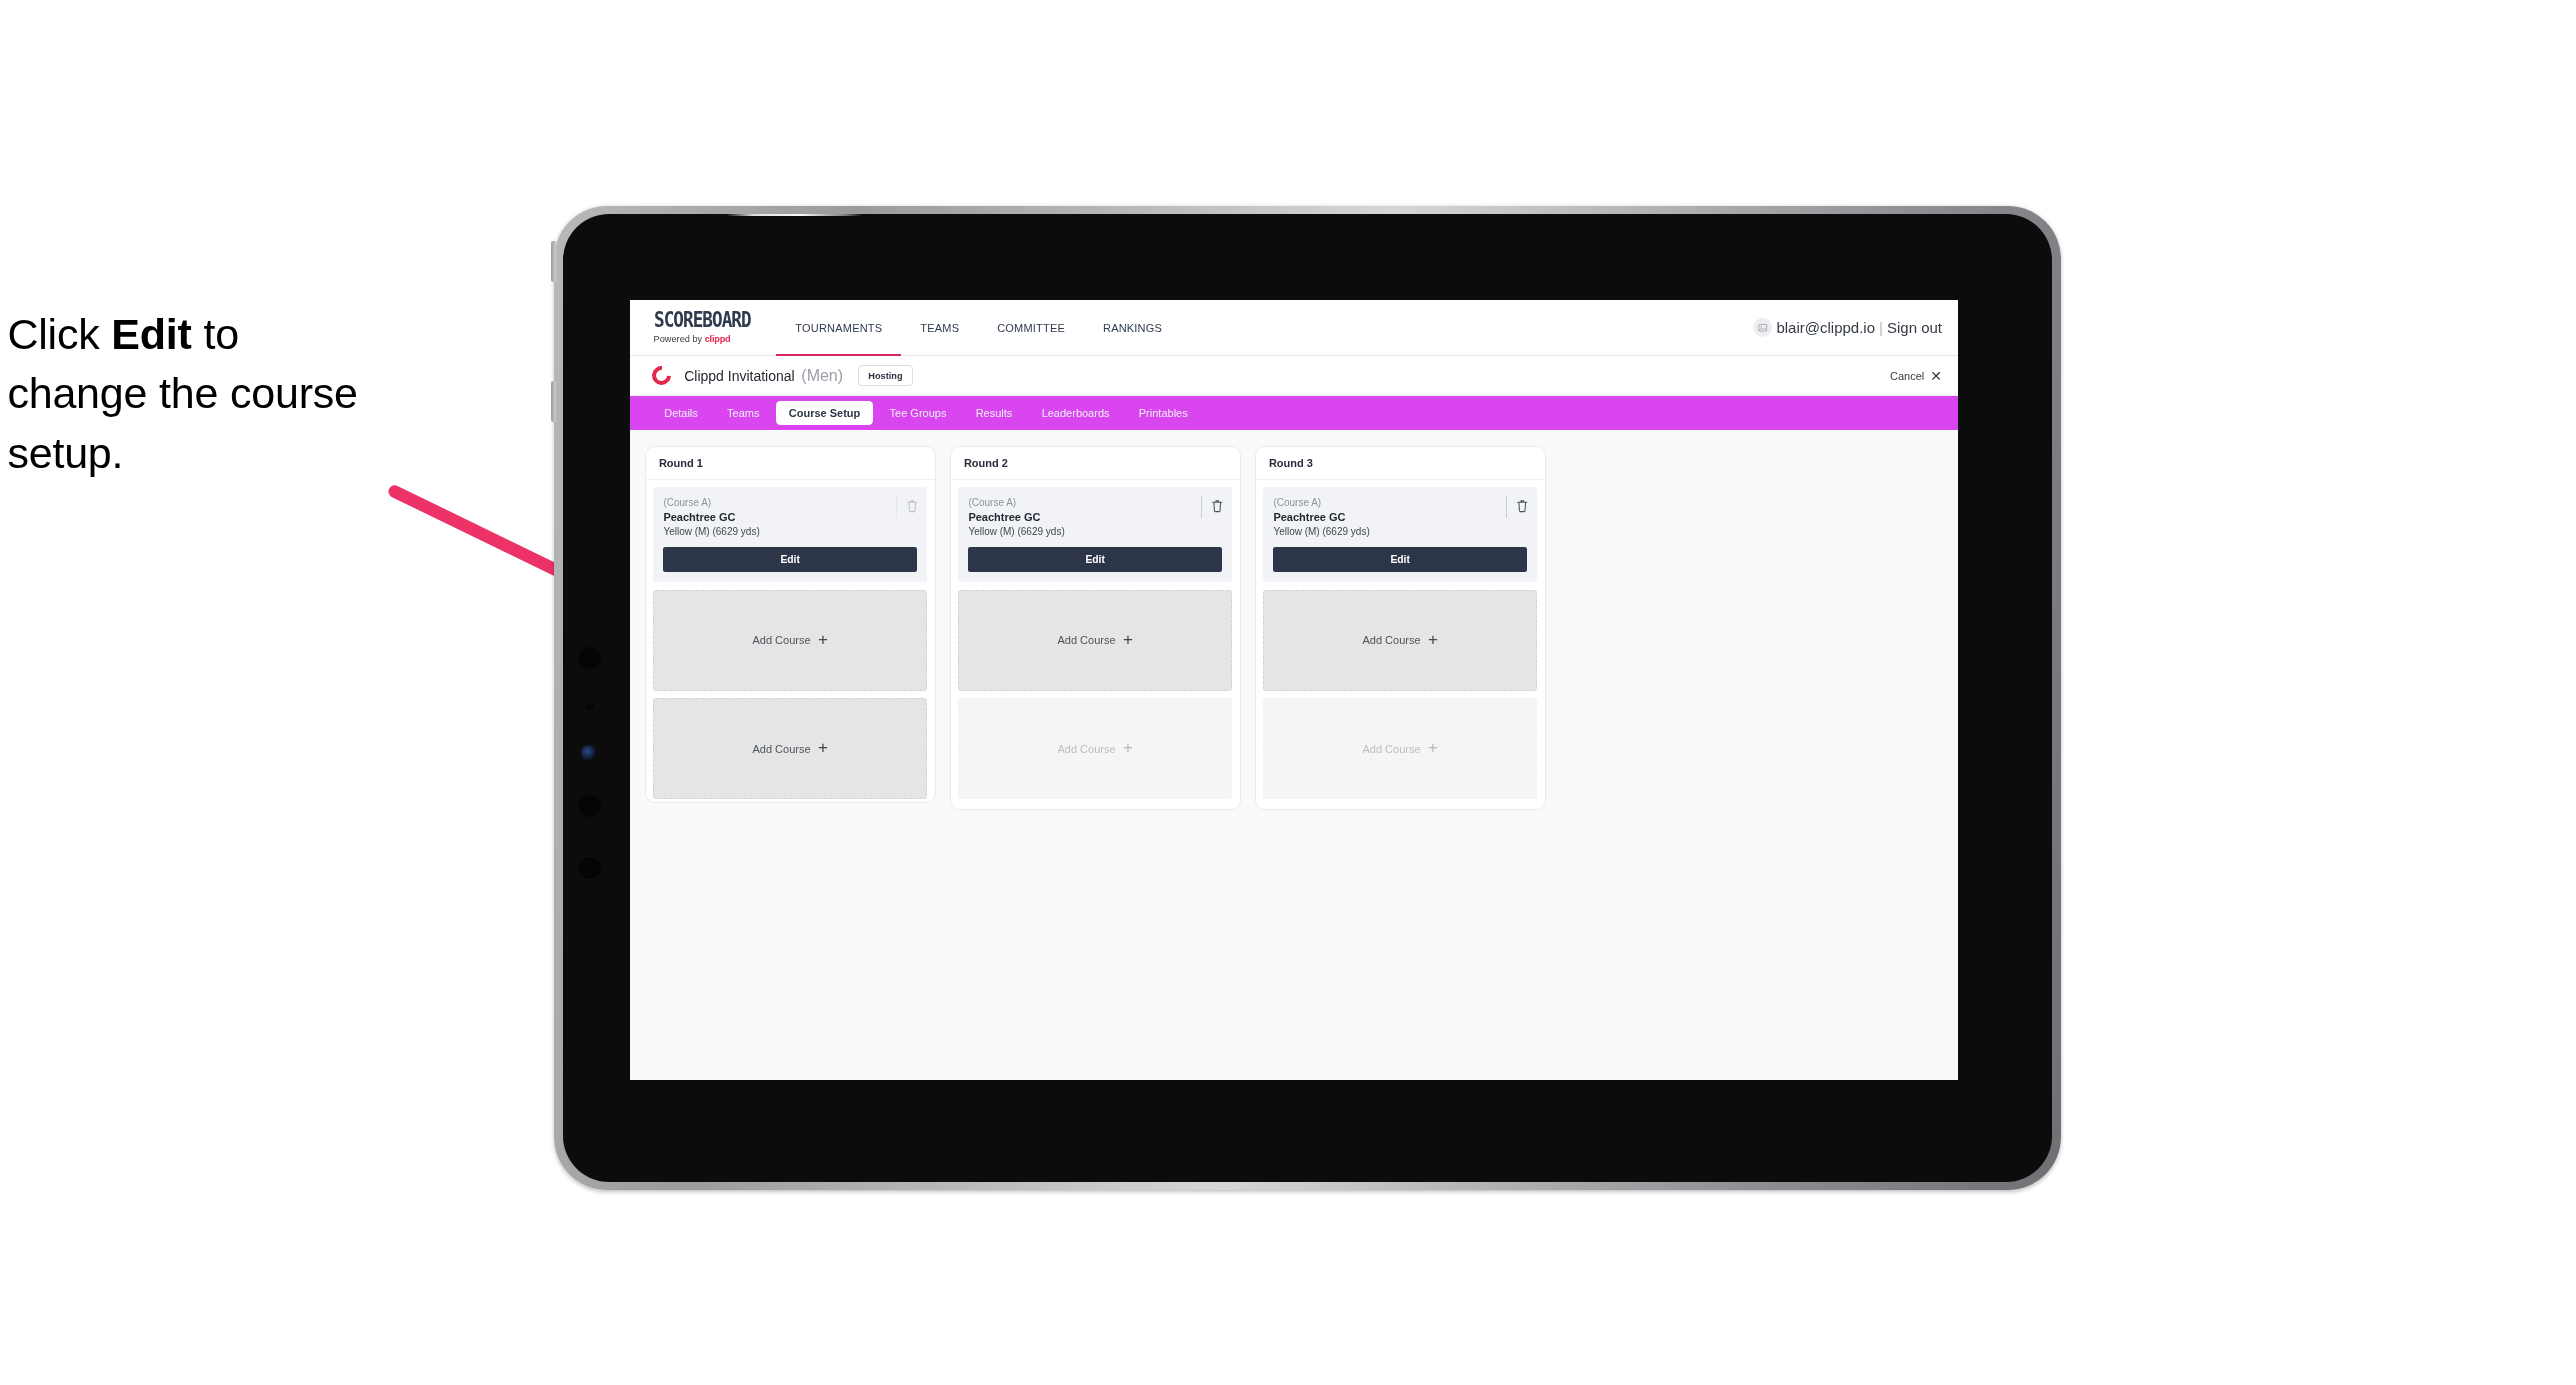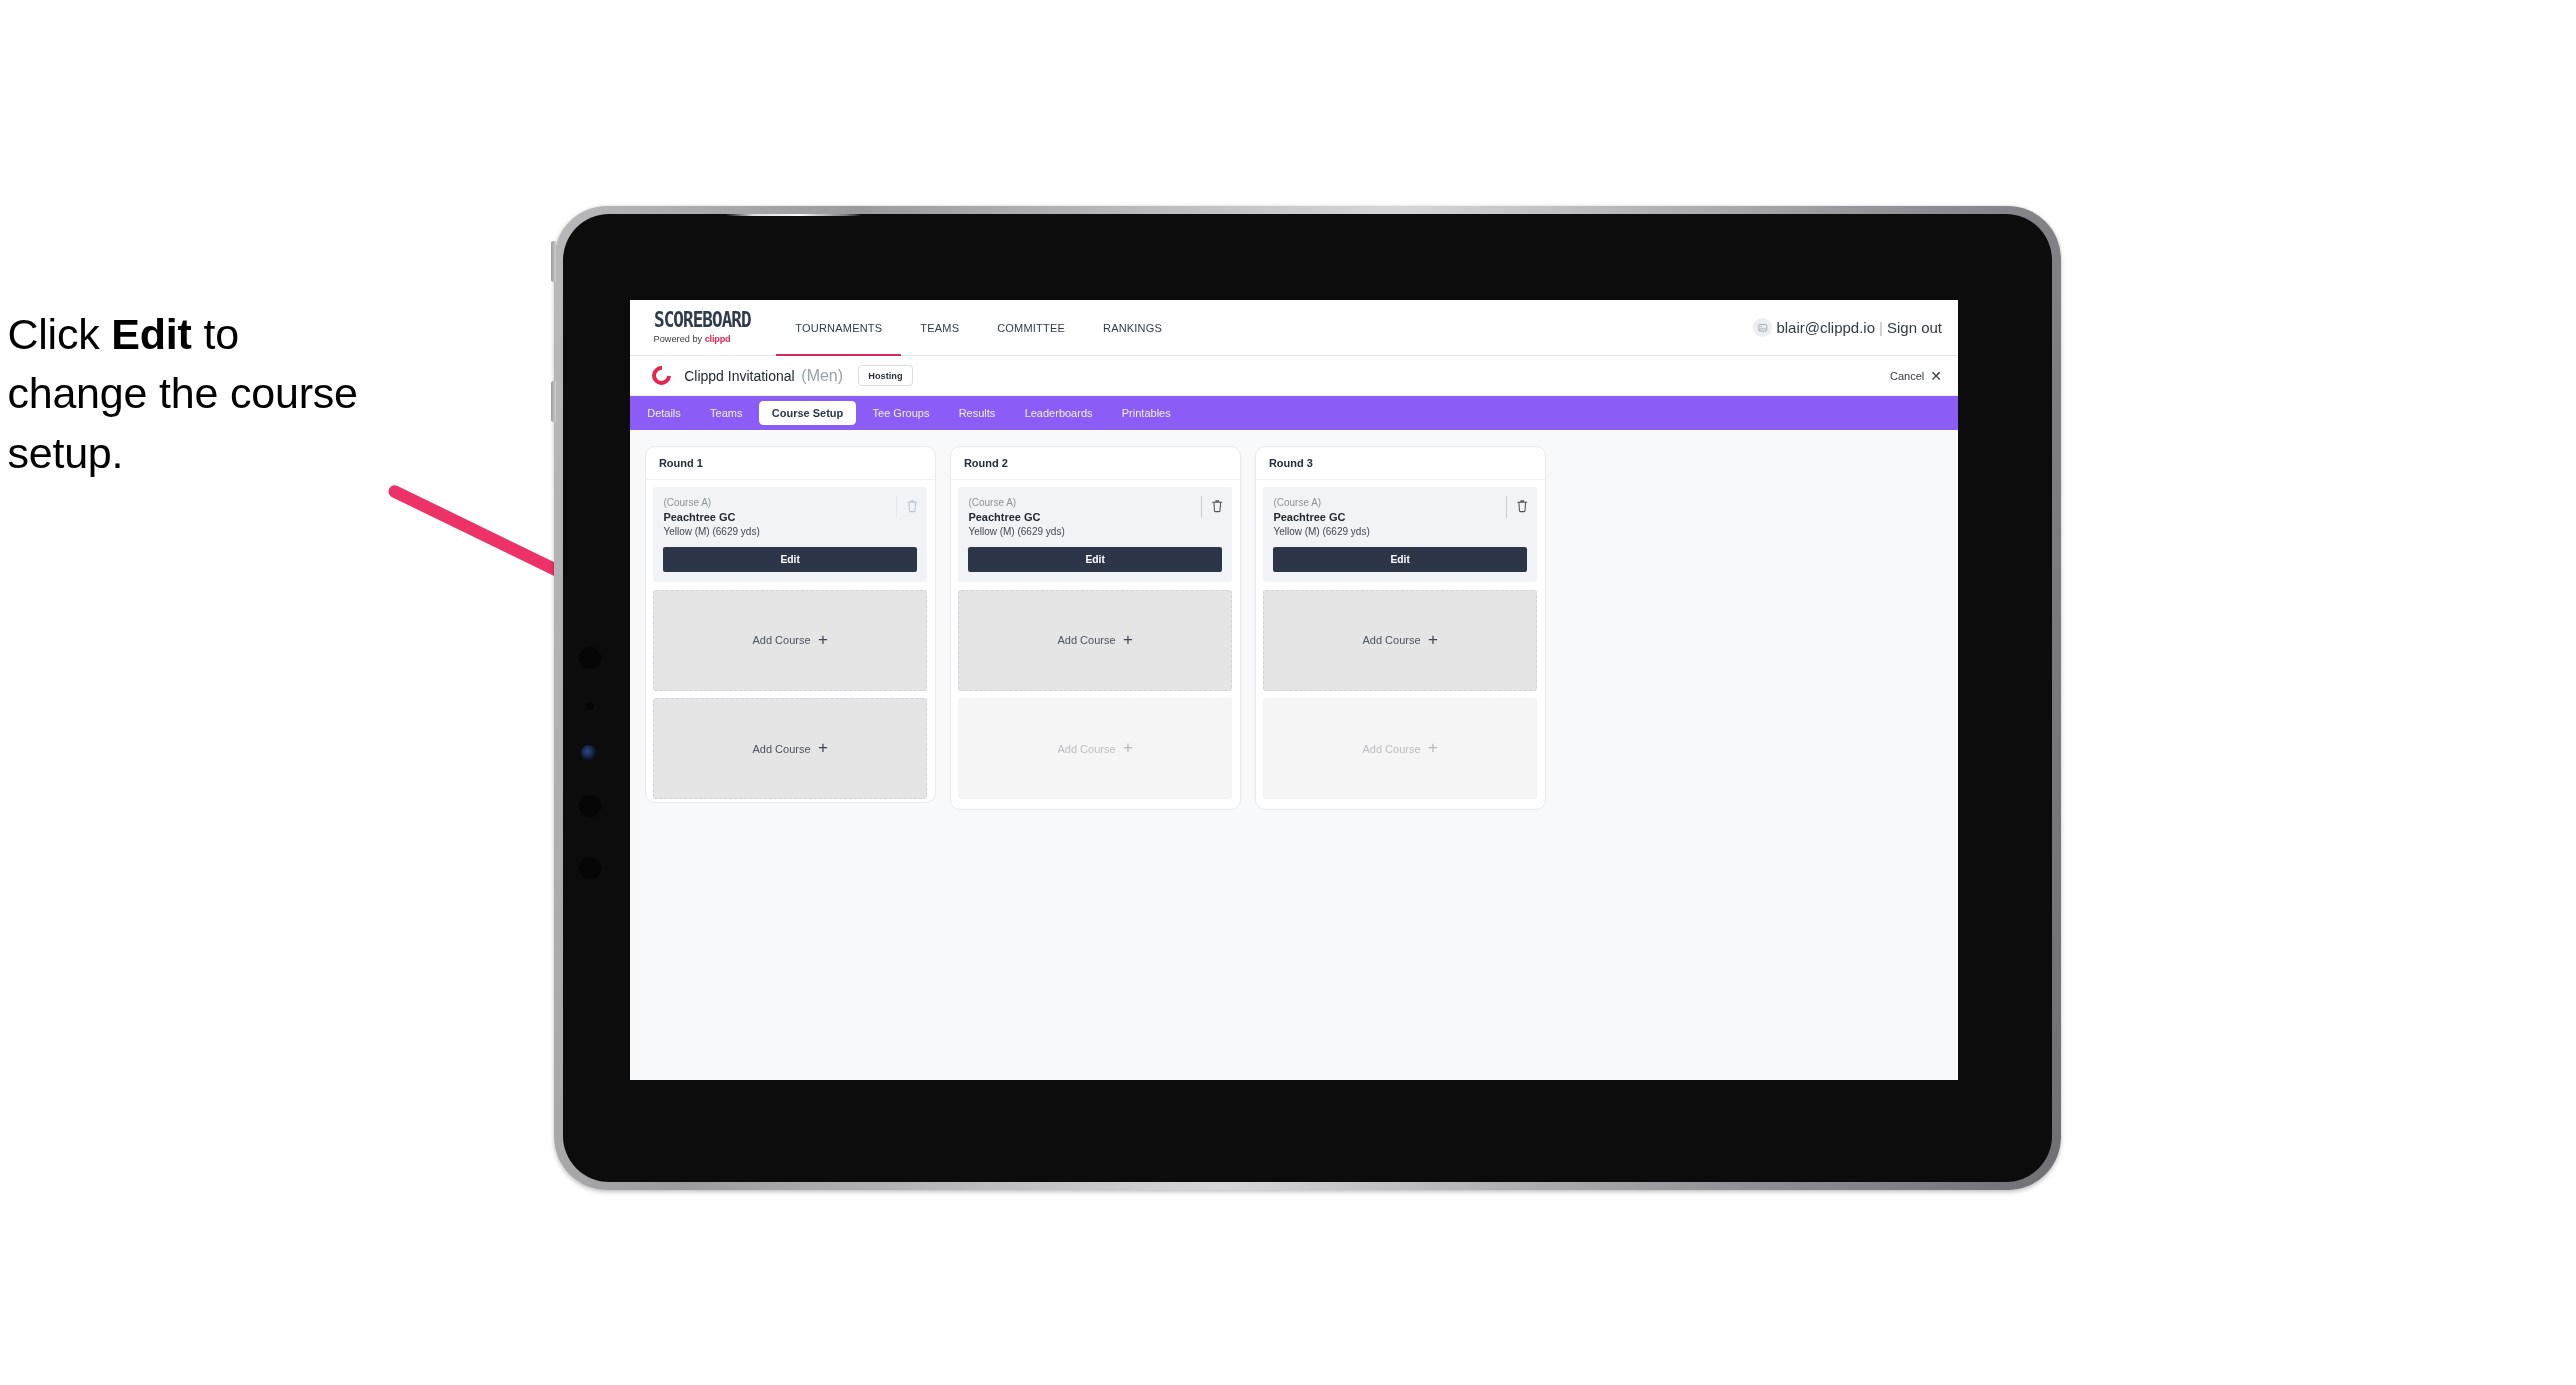--- a/index.html
+++ b/index.html
@@ -187,23 +187,23 @@
     margin-left: auto;
     display: flex; align-items: center; gap: 6px;
     font-size: 11px; color: #333a45;
     cursor: pointer;
   }
   .xmark { font-size: 14px; line-height: 1; }
 
   
   .tabbar {
     height: 34px;
-    background: #8b5cf6;
+    background: #d946ef;
     display: flex; align-items: center;
-    padding-left: 4px;
+    padding-left: 21px;
     gap: 2.9px;
   }
   .tab {
     font-size: 11px;
     color: #eef1f5;
     padding: 5.9px 13.2px;
     border-radius: 4.4px;
     cursor: pointer;
     white-space: nowrap;
   }

